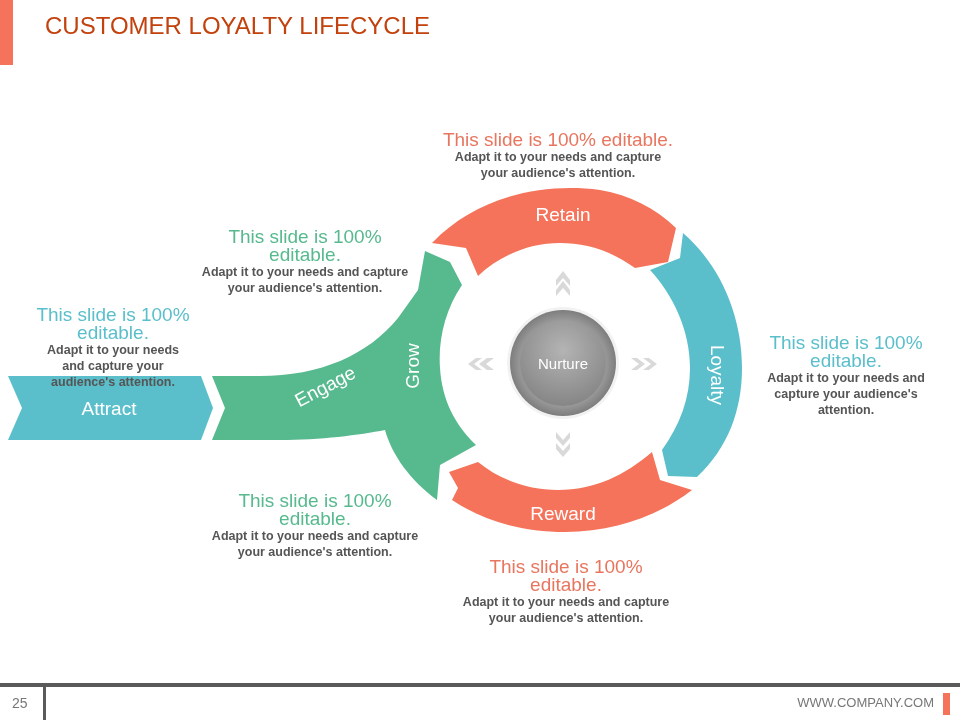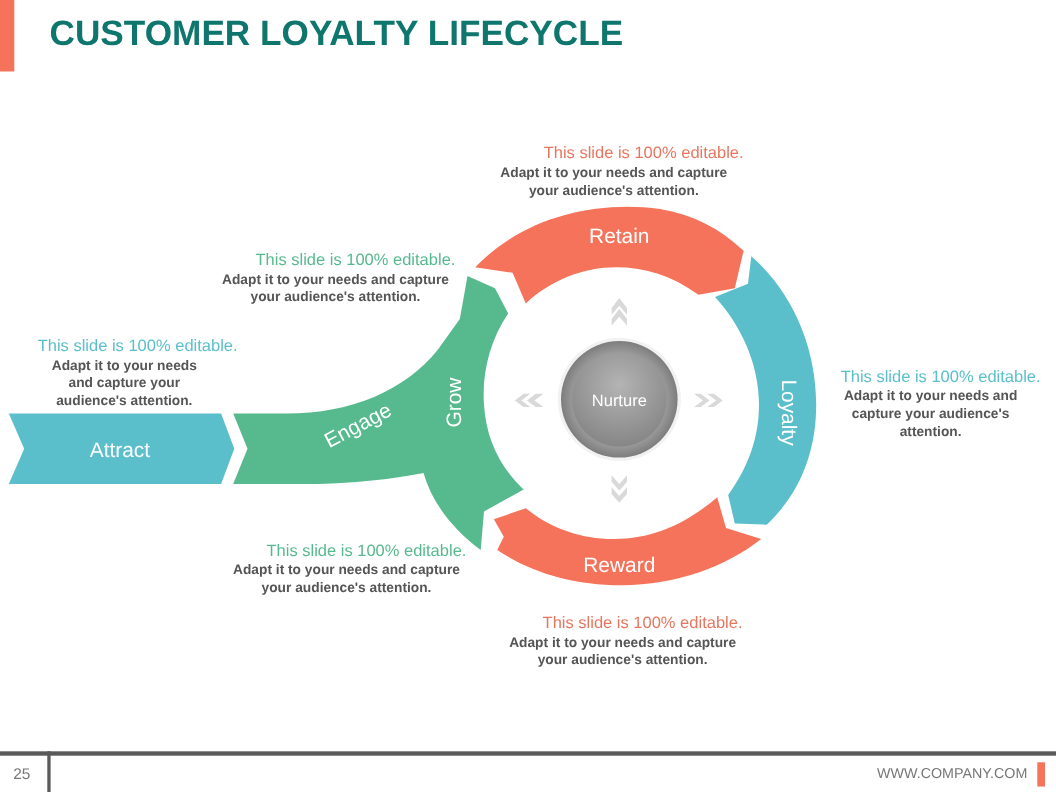--- a/index.html
+++ b/index.html
@@ -1,21 +1,21 @@
 <!DOCTYPE html>
 <html><head>
 <meta charset="utf-8">
 <style>
   html, body { margin:0; padding:0; }
   body { width:960px; height:720px; position:relative; background:#ffffff; overflow:hidden;
          font-family:"Liberation Sans", sans-serif; }
   .title-accent { position:absolute; left:0; top:0; width:13px; height:65px; background:#f4735a; }
-  .title { position:absolute; left:45px; top:12px; font-size:32px; font-weight:bold; color:#0f766e; letter-spacing:0px; }
+  .title { position:absolute; left:45px; top:12px; font-size:24px; font-weight:normal; color:#c2410c; letter-spacing:0px; }
   .note { position:absolute; text-align:center; font-size:12.5px; line-height:16px; color:#555; }
-  .note .head { font-size:15px; line-height:18px; display:block;text-align:right; }
+  .note .head { font-size:19px; line-height:18px; display:block; }
   .note .body { display:block;font-weight:bold; }
   .footer-line { position:absolute; left:0; top:683px; width:960px; height:4px; background:#5a5a5a; }
   .footer-divider { position:absolute; left:43px; top:683px; width:3px; height:37px; background:#5a5a5a; }
   .page-num { position:absolute; left:12px; top:695px; font-size:14px; color:#777; }
   .website { position:absolute; right:26px; top:695px; font-size:13px; color:#777; }
   .footer-accent { position:absolute; left:943px; top:693px; width:7px; height:22px; background:#f4735a; }
   svg#diagram { position:absolute; left:0; top:0; }
   .seg-label { fill:#ffffff; font-family:"Liberation Sans", sans-serif; font-size:19px; }
 </style>
 </head>

